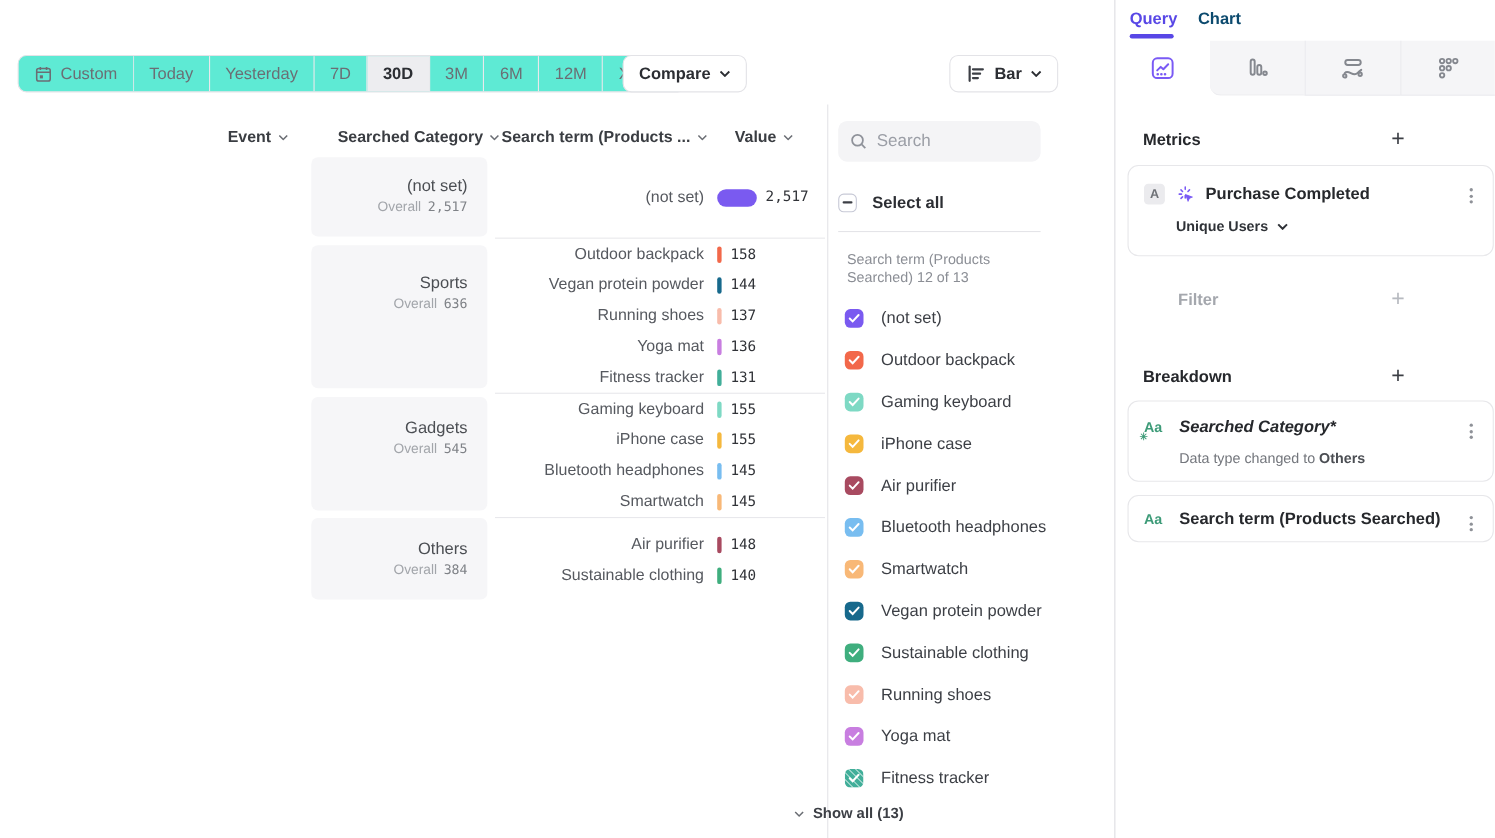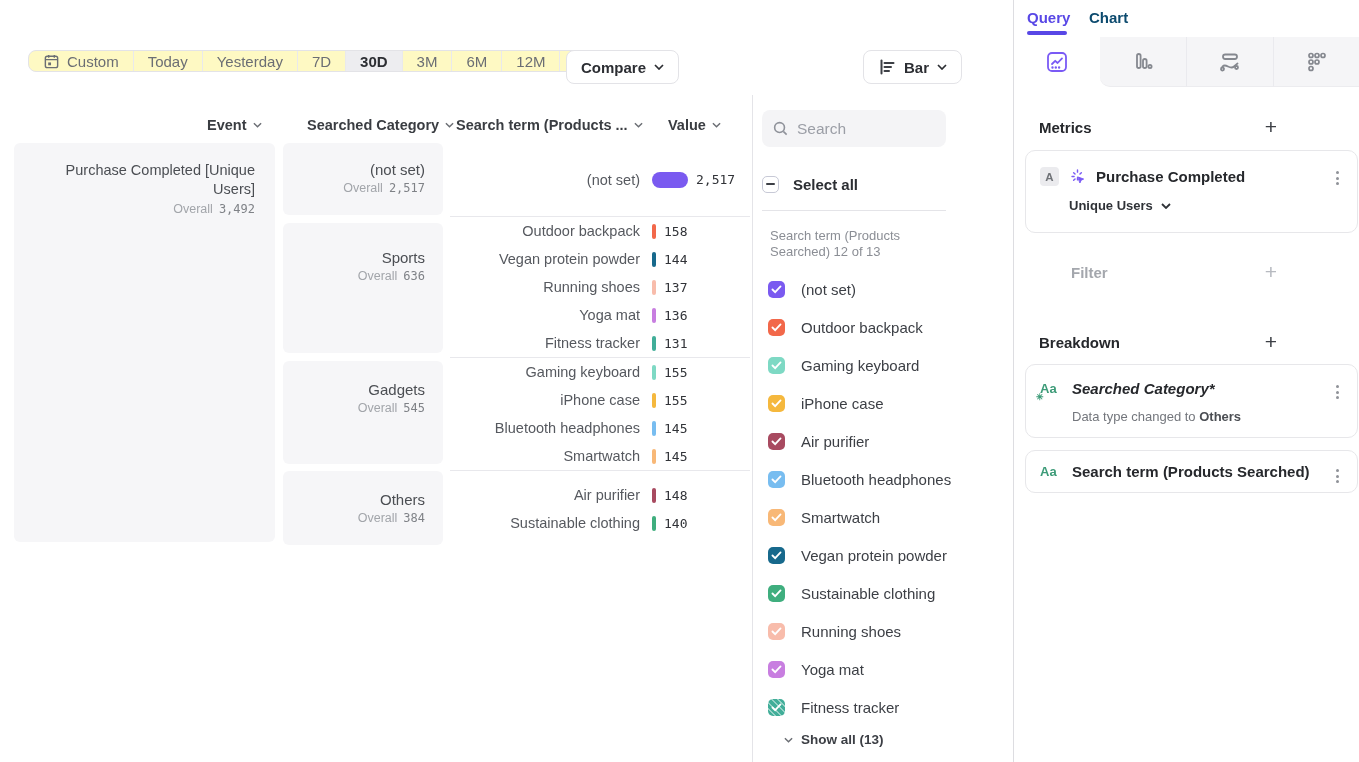--- a/index.html
+++ b/index.html
@@ -3,22 +3,22 @@
 <meta charset="utf-8">
 <style>
   * { margin:0; padding:0; box-sizing:border-box; }
   html,body { background:#fff; }
   body { font-family:"Liberation Sans", sans-serif; color:#3f4145; }
   #app { position:relative; width:1359px; height:762px; background:#fff; overflow:hidden; }
   .abs { position:absolute; }
   svg { display:block; }
 
   
-  .seg-control { left:16px; top:50px; height:22px; display:flex; align-items:stretch;
-    border:1px solid #e3e3e7; border-radius:8px; background:#fef9c3;margin-left:12px; }
+  .seg-control { left:16px; top:50px; height:34px; display:flex; align-items:stretch;
+    border:1px solid #e3e3e7; border-radius:8px; background:#5eead4; }
   .seg { display:flex; align-items:center; gap:7px; padding:0 14px; font-size:15px; color:#6b6e74;
     border-right:1px solid #e9e9ec; cursor:pointer; white-space:nowrap; }
   .seg:last-child { border-right:none; border-radius:0 7px 7px 0; }
   .seg:first-child { border-radius:7px 0 0 7px; }
   .seg.selected { background:#ededf0; color:#2c2e33; font-weight:bold; }
   .btn { height:34px; display:inline-flex; align-items:center; gap:8px; padding:0 14px;
     border:1px solid #e3e3e7; border-radius:8px; background:#fff; font-size:15px; font-weight:bold;
     color:#2c2e33; cursor:pointer; }
   .compare-btn { left:566px; top:50px; }
   .charttype-btn { left:863px; top:50px; }
@@ -58,21 +58,21 @@
   .cbx { width:17px; height:17px; border-radius:5px; display:flex; align-items:center; justify-content:center; flex:0 0 auto; }
   .cbx.indeterminate { background:#fff; border:1.5px solid #c7c9d6; }
   .dash { width:9px; height:2px; background:#3c3f45; border-radius:1px; }
   .selectall-label { font-size:15px; font-weight:bold; color:#2c2e33;text-align:right; }
   .lg-divider { left:762px; top:210px; width:184px; height:1px; background:#e4e4e8; }
   .lg-caption { left:770px; top:228px; width:200px; font-size:13px; line-height:16px; color:#8b8e95; }
   .lg-list { left:768px; top:270px; width:230px; }
   .lg-item { height:38px; display:flex; align-items:center; gap:16px; cursor:pointer; }
   .lg-label { font-size:15px; color:#3c3f45; white-space:nowrap; }
   .hatch { background-image:repeating-linear-gradient(45deg, rgba(255,255,255,.45) 0 1.5px, transparent 1.5px 4.5px); }
-  .showall { left:784px; top:732px; display:flex; align-items:center; gap:8px; font-size:13.5px;
+  .showall { left:722px; top:732px; display:flex; align-items:center; gap:8px; font-size:13.5px;
     font-weight:bold; color:#3c3f45; cursor:pointer; }
 
   
   .query-panel { left:1013px; top:0; width:284px; height:762px; background:#fff; border-left:1.5px solid #dddde1; }
   .qp { position:absolute; }
   .tab { font-size:15px; cursor:pointer; }
   .tab-query { left:13px; top:9px; font-weight:bold; color:#5847e6; }
   .tab-chart { left:75px; top:9px; font-weight:bold; color:#0c4a6e; }
   .tab-underline { left:13px; top:31px; width:40px; height:4px; border-radius:2px; background:#5847e6; }
   .icon-strip { left:0; top:37px; width:346px; height:50px; display:flex; }
@@ -201,26 +201,20 @@
   </div>
   <div class="abs col-head" style="left:668px;">
     <span>Value</span>
     <span>
         <svg width="9" height="6" viewBox="0 0 10 6" fill="none" stroke="#6b6e74" stroke-width="1.6">
           <path d="M1 1l4 4 4-4"></path>
         </svg>
       </span>
   </div>
 
-  <div class="abs card event-card">
-    <div class="event-name">Purchase Completed [Unique Users]</div>
-    <div class="overall-line">
-      <span>Overall</span><span class="num">3,492</span>
-    </div>
-  </div>
 
   <div class="abs card cat-card" style="top:143px; height:72px;">
     <div class="cat-name">(not set)</div>
     <div class="overall-line">
       <span>Overall</span><span class="num">2,517</span>
     </div>
   </div>
   <div class="abs card cat-card" style="top:223px; height:130px; padding-top:26px;">
     <div class="cat-name">Sports</div>
     <div class="overall-line">

